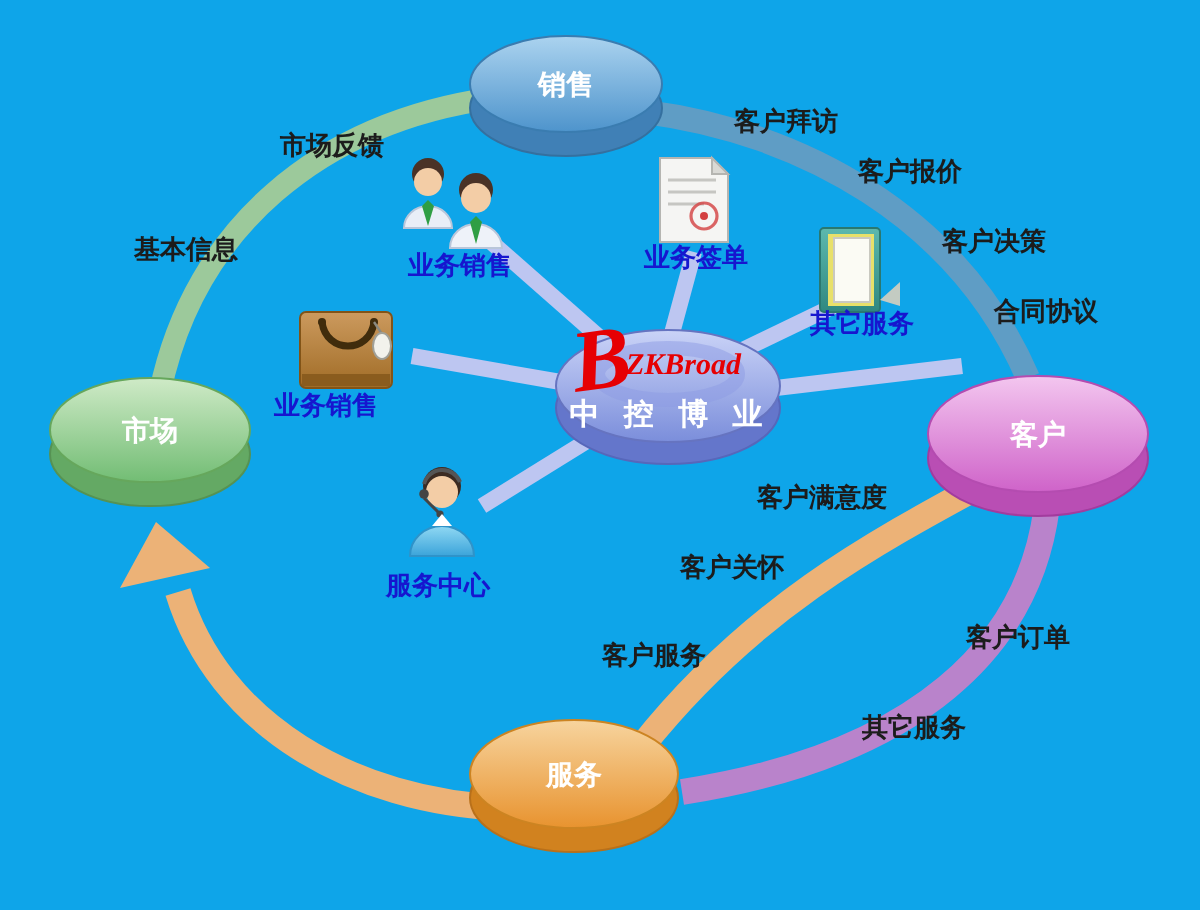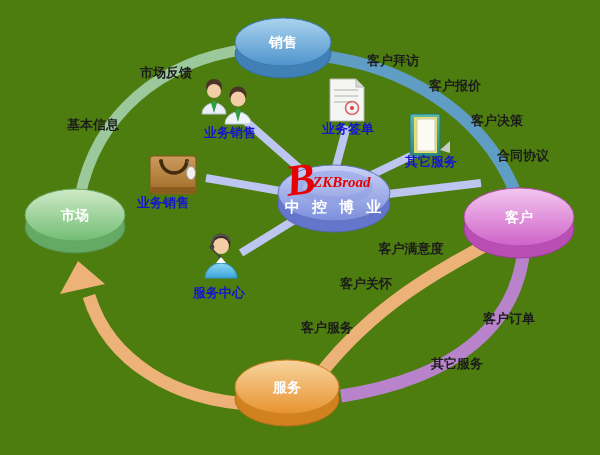--- a/index.html
+++ b/index.html
@@ -1,16 +1,16 @@
 <!DOCTYPE html>
 <html><head>
 <meta charset="utf-8">
 <style>
   html,body{margin:0;padding:0;background:#ffffff;}
-  #stage{position:relative;width:600px;height:455px;background:#4d7c0f;overflow:hidden;
+  #stage{position:relative;width:600px;height:455px;background:#0ea5e9;overflow:hidden;
          font-family:"Liberation Sans",sans-serif;}
   #stage svg{position:absolute;left:0;top:0;}
   .arcLabel{font-family:"Liberation Sans",sans-serif;font-size:13px;font-weight:bold;fill:#1c1c1c;}
   .iconLabel{font-family:"Liberation Sans",sans-serif;font-size:13px;font-weight:bold;fill:#1616cf;}
   .nodeLabel{font-family:"Liberation Sans",sans-serif;font-size:14px;font-weight:bold;fill:#ffffff;}
   .brand{font-family:"Liberation Serif",serif;font-size:15px;font-style:italic;font-weight:bold;fill:#e60003;}
   .brandMark{font-family:"Liberation Serif",serif;font-size:44px;font-style:italic;font-weight:bold;fill:#e60003;}
   .brandCn{font-family:"Liberation Sans",sans-serif;font-size:15px;font-weight:bold;fill:#ffffff;letter-spacing:4px;}
 </style>
 </head>

